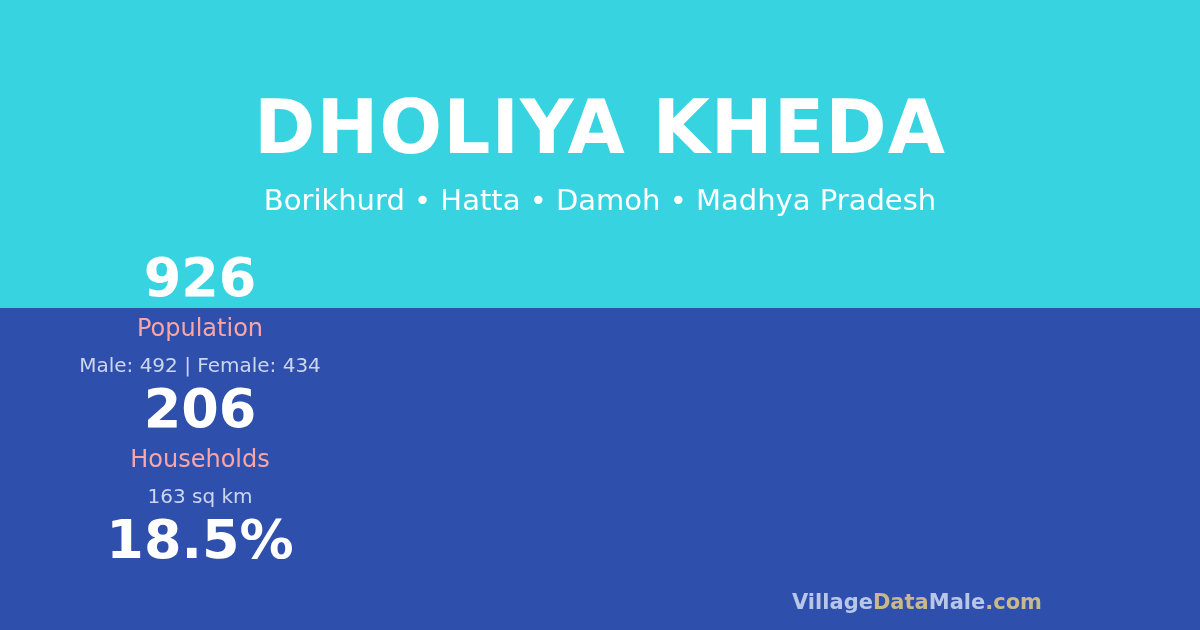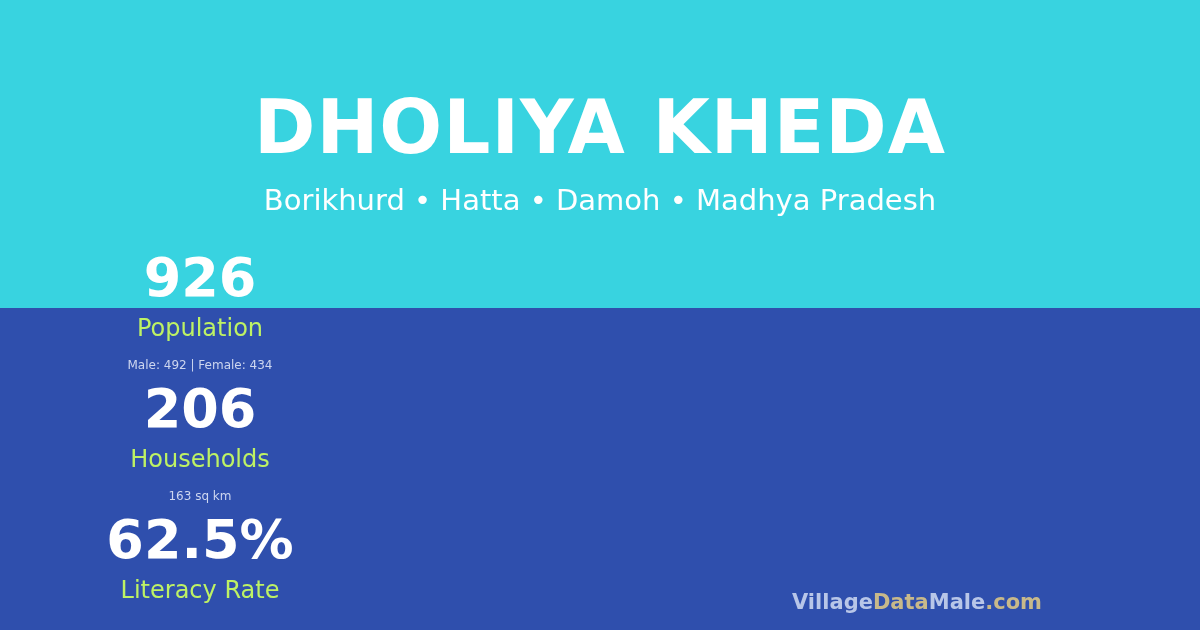--- a/index.html
+++ b/index.html
@@ -63,26 +63,26 @@
   }
   .stat-value {
     font-size: 54px;
     font-weight: 700;
     color: #ffffff;
     line-height: 64px;
   }
   .stat-label {
     font-size: 24px;
     font-weight: 400;
-    color: #bef264;
+    color: #fca5a5;
     line-height: 32px;
     margin-top: 2px;
   }
   .stat-sub {
-    font-size: 12px;
+    font-size: 20px;
     font-weight: 400;
     color: #cdd6ef;
     line-height: 24px;
     margin-top: 9px;
   }
   .facilities {
     position: absolute;
     left: 0;
     top: 484px;
     width: 1200px;
@@ -123,22 +123,21 @@
       <div class="stat-sub">Male: 492 | Female: 434</div>
     </div>
 
     <div class="stat">
       <div class="stat-value">206</div>
       <div class="stat-label">Households</div>
       <div class="stat-sub">163 sq km</div>
     </div>
 
     <div class="stat">
-      <div class="stat-value">62.5%</div>
-      <div class="stat-label">Literacy Rate</div>
+      <div class="stat-value">18.5%</div>
     </div>
 
   </div>
 
 
   <div class="brand">
     <span class="b-village">Village</span><span class="b-data">Data</span><span class="b-base">Male</span><span class="b-com">.com</span>
   </div>
 
 </div>

